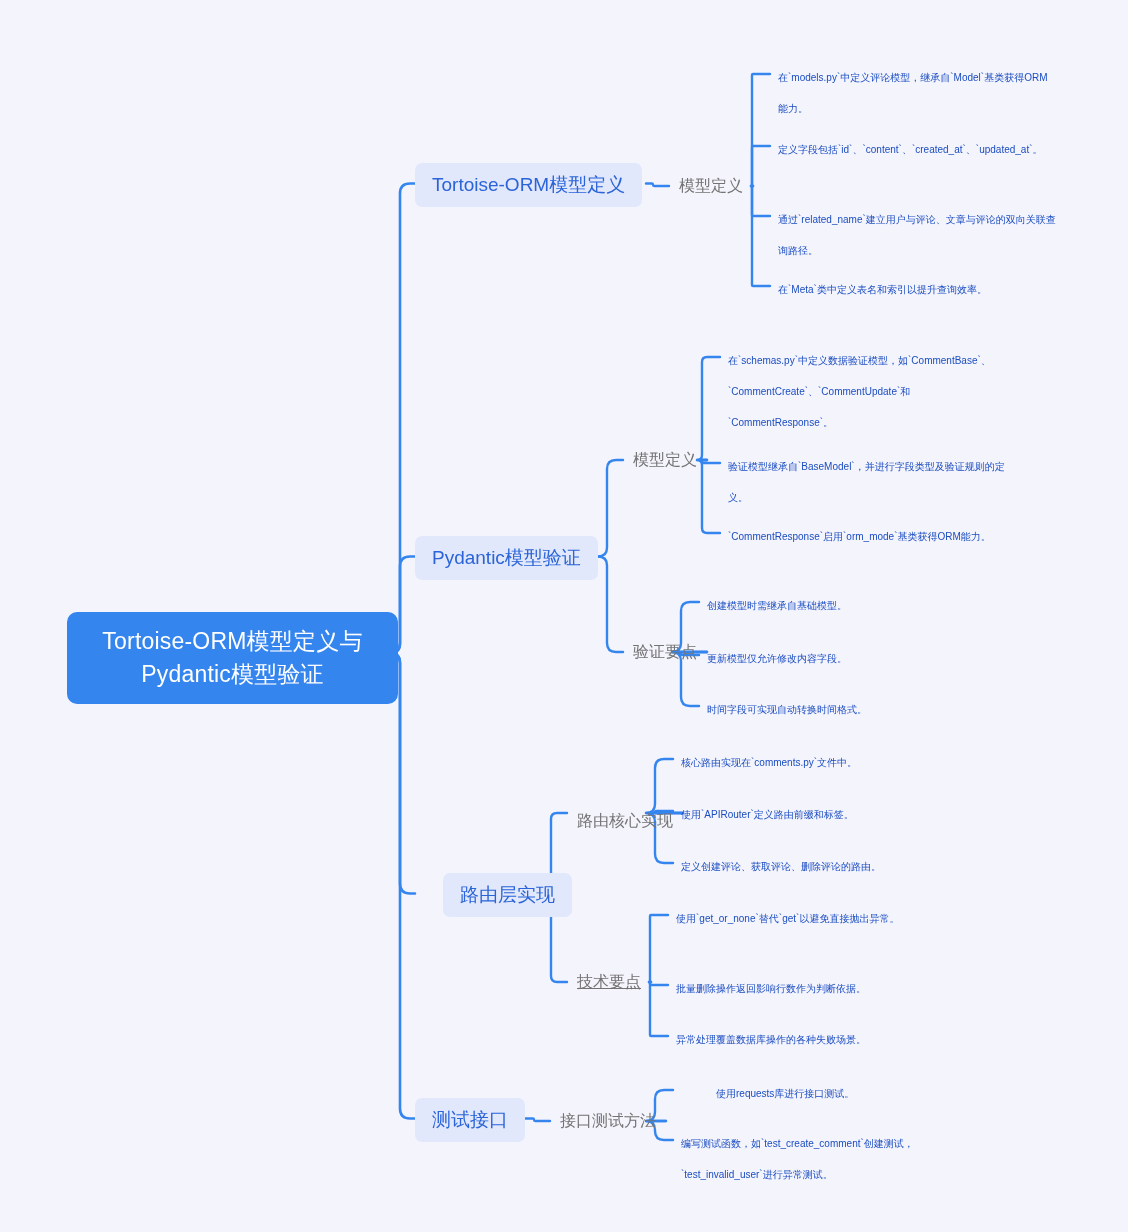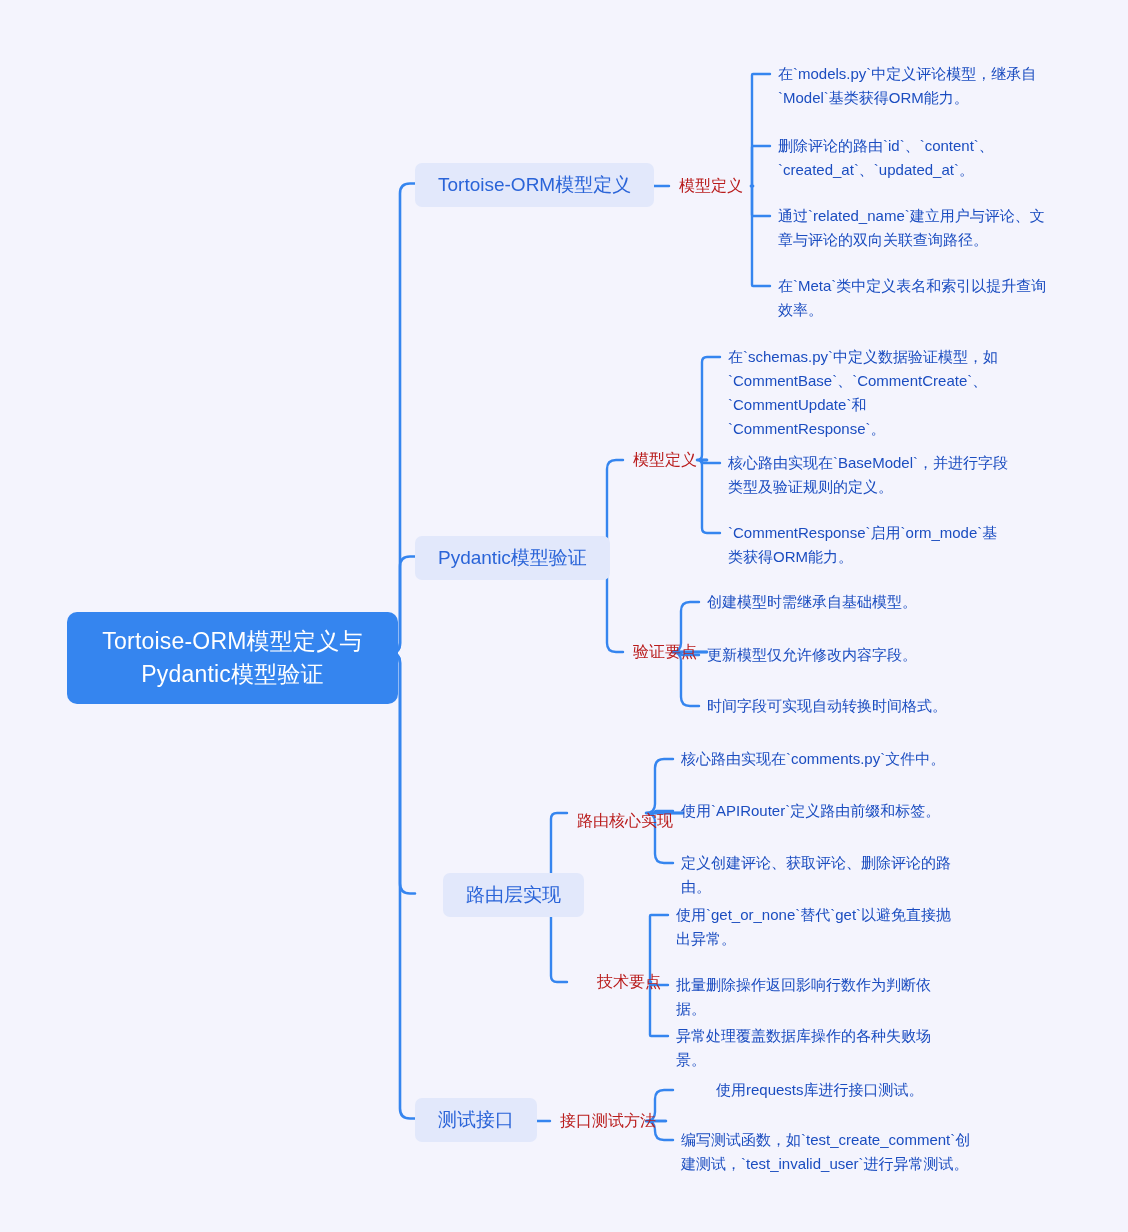--- a/index.html
+++ b/index.html
@@ -43,35 +43,35 @@
     margin-left: 8px;
   }
   
   .node-l1 {
     background: #e2e8fb;
     color: #2a64d8;
     border-radius: 7px;
     font-size: 19px;
     line-height: 26px;
     text-align: left;
-    padding: 9px 23px;
+    padding: 9px 17px;
     white-space: nowrap;
   }
   
   .node-l2 {
-    color: #b91c1c;
+    color: #737373;
     font-size: 16px;
     line-height: 22px;
     white-space: nowrap;
   }
   
   .node-l3 {
     color: #1b4dc0;
-    font-size: 15px;
-    line-height: 24px;
+    font-size: 10px;
+    line-height: 31px;
   }
   .node-l3 .txt {
     display: block;
   }
 </style>
 </head>
 <body>
 
 <div id="canvas">
   <svg id="edges" viewBox="0 0 1128 1232" xmlns="http://www.w3.org/2000/svg">
@@ -108,34 +108,34 @@
       <div class="node node-root" style="left: 59px; top: 612px; width: 331px;">Tortoise-ORM模型定义与Pydantic模型验证</div>
       <div class="node node-l1" style="left: 415px; top: 163px;">Tortoise-ORM模型定义</div>
       <div class="node node-l1" style="left: 415px; top: 536px;">Pydantic模型验证</div>
       <div class="node node-l1" style="left: 415px; top: 873px; margin-left: 28px;">路由层实现</div>
       <div class="node node-l1" style="left: 415px; top: 1098px;">测试接口</div>
       <div class="node node-l2" style="left: 679px; top: 175px;">模型定义</div>
       <div class="node node-l3" style="left: 778px; top: 62px; width: 278px;">
         <span class="txt">在`models.py`中定义评论模型，继承自`Model`基类获得ORM能力。</span>
       </div>
       <div class="node node-l3" style="left: 778px; top: 134px; width: 278px;">
-        <span class="txt">删除评论的路由`id`、`content`、`created_at`、`updated_at`。</span>
+        <span class="txt">定义字段包括`id`、`content`、`created_at`、`updated_at`。</span>
       </div>
       <div class="node node-l3" style="left: 778px; top: 204px; width: 278px;">
         <span class="txt">通过`related_name`建立用户与评论、文章与评论的双向关联查询路径。</span>
       </div>
       <div class="node node-l3" style="left: 778px; top: 274px; width: 278px;">
         <span class="txt">在`Meta`类中定义表名和索引以提升查询效率。</span>
       </div>
       <div class="node node-l2" style="left: 633px; top: 449px;">模型定义</div>
       <div class="node node-l3" style="left: 728px; top: 345px; width: 282px;">
         <span class="txt">在`schemas.py`中定义数据验证模型，如`CommentBase`、`CommentCreate`、`CommentUpdate`和`CommentResponse`。</span>
       </div>
       <div class="node node-l3" style="left: 728px; top: 451px; width: 282px;">
-        <span class="txt">核心路由实现在`BaseModel`，并进行字段类型及验证规则的定义。</span>
+        <span class="txt">验证模型继承自`BaseModel`，并进行字段类型及验证规则的定义。</span>
       </div>
       <div class="node node-l3" style="left: 728px; top: 521px; width: 282px;">
         <span class="txt">`CommentResponse`启用`orm_mode`基类获得ORM能力。</span>
       </div>
       <div class="node node-l2" style="left: 633px; top: 641px;">验证要点</div>
       <div class="node node-l3" style="left: 707px; top: 590px; width: 260px;">
         <span class="txt">创建模型时需继承自基础模型。</span>
       </div>
       <div class="node node-l3" style="left: 707px; top: 643px; width: 260px;">
         <span class="txt">更新模型仅允许修改内容字段。</span>
@@ -146,21 +146,21 @@
       <div class="node node-l2" style="left: 577px; top: 802px; margin-top: 8px;">路由核心实现</div>
       <div class="node node-l3" style="left: 681px; top: 747px; width: 290px;">
         <span class="txt">核心路由实现在`comments.py`文件中。</span>
       </div>
       <div class="node node-l3" style="left: 681px; top: 799px; width: 290px;">
         <span class="txt">使用`APIRouter`定义路由前缀和标签。</span>
       </div>
       <div class="node node-l3" style="left: 681px; top: 851px; width: 290px;">
         <span class="txt">定义创建评论、获取评论、删除评论的路由。</span>
       </div>
-      <div class="node node-l2" style="left: 597px; top: 971px;">技术要点</div>
+      <div class="node node-l2" style="left: 577px; top: 971px; text-decoration: underline;">技术要点</div>
       <div class="node node-l3" style="left: 676px; top: 903px; width: 278px;">
         <span class="txt">使用`get_or_none`替代`get`以避免直接抛出异常。</span>
       </div>
       <div class="node node-l3" style="left: 676px; top: 973px; width: 278px;">
         <span class="txt">批量删除操作返回影响行数作为判断依据。</span>
       </div>
       <div class="node node-l3" style="left: 676px; top: 1024px; width: 278px;">
         <span class="txt">异常处理覆盖数据库操作的各种失败场景。</span>
       </div>
       <div class="node node-l2" style="left: 560px; top: 1110px;">接口测试方法</div>

